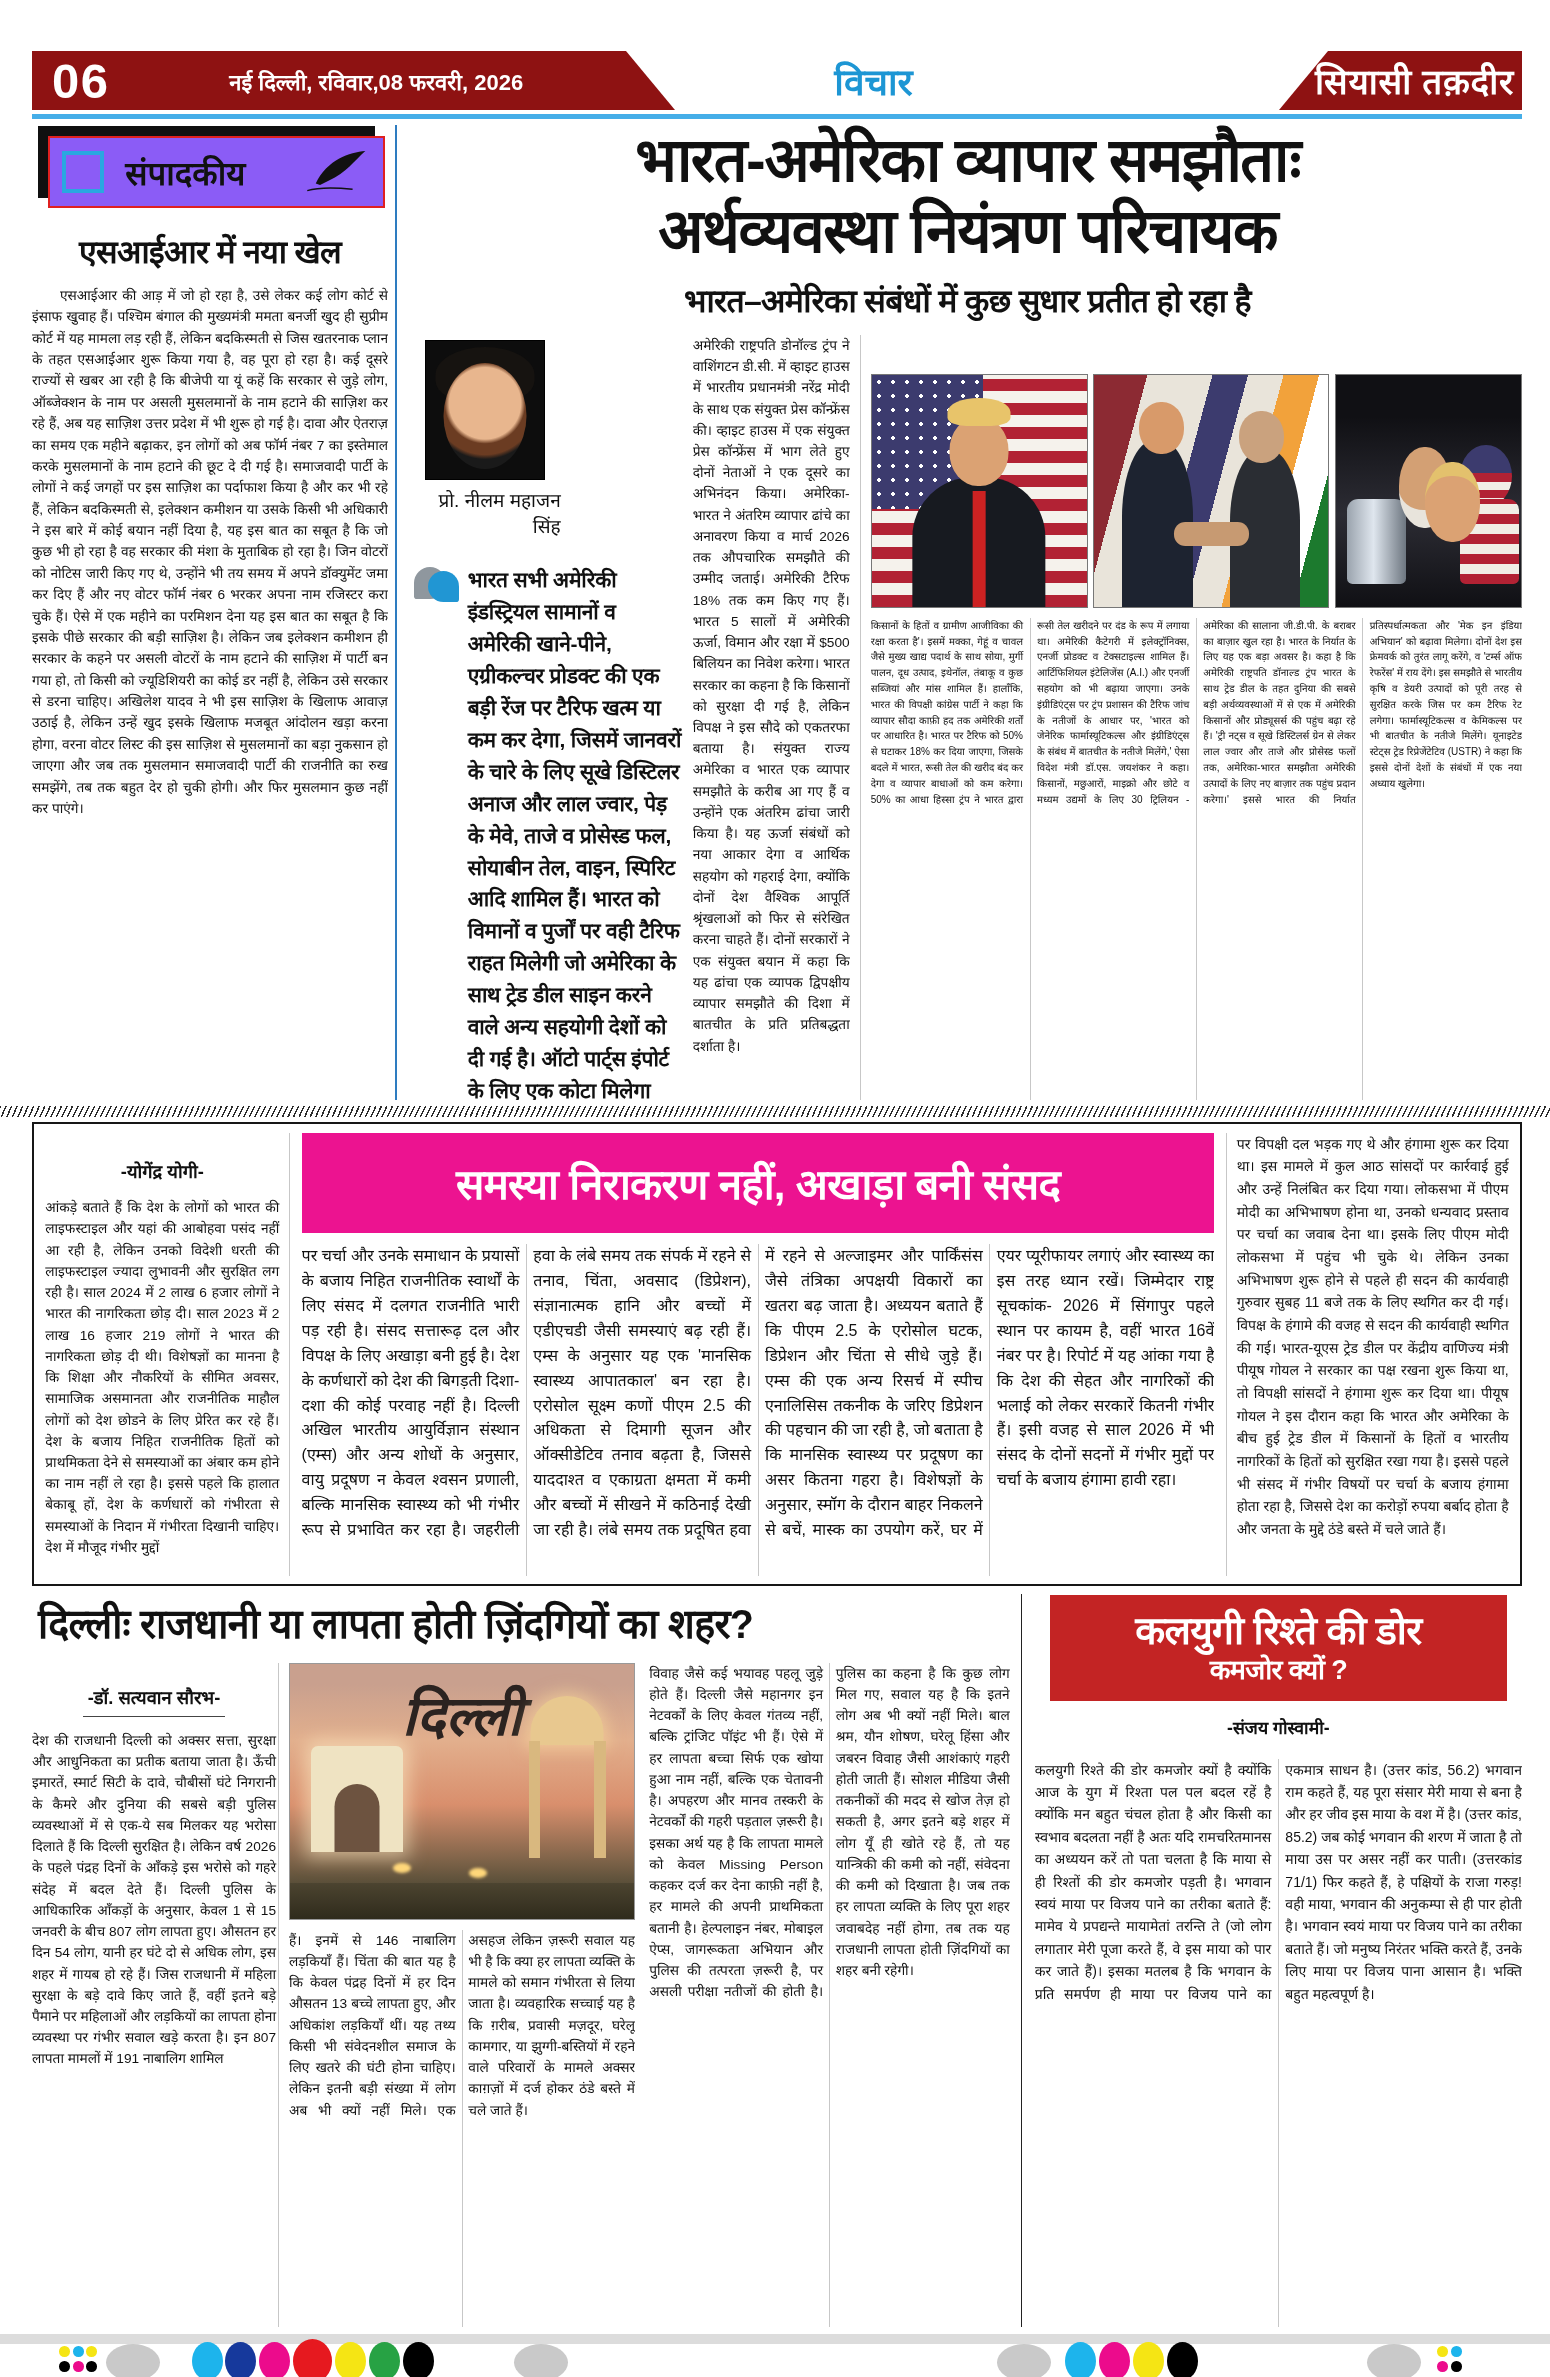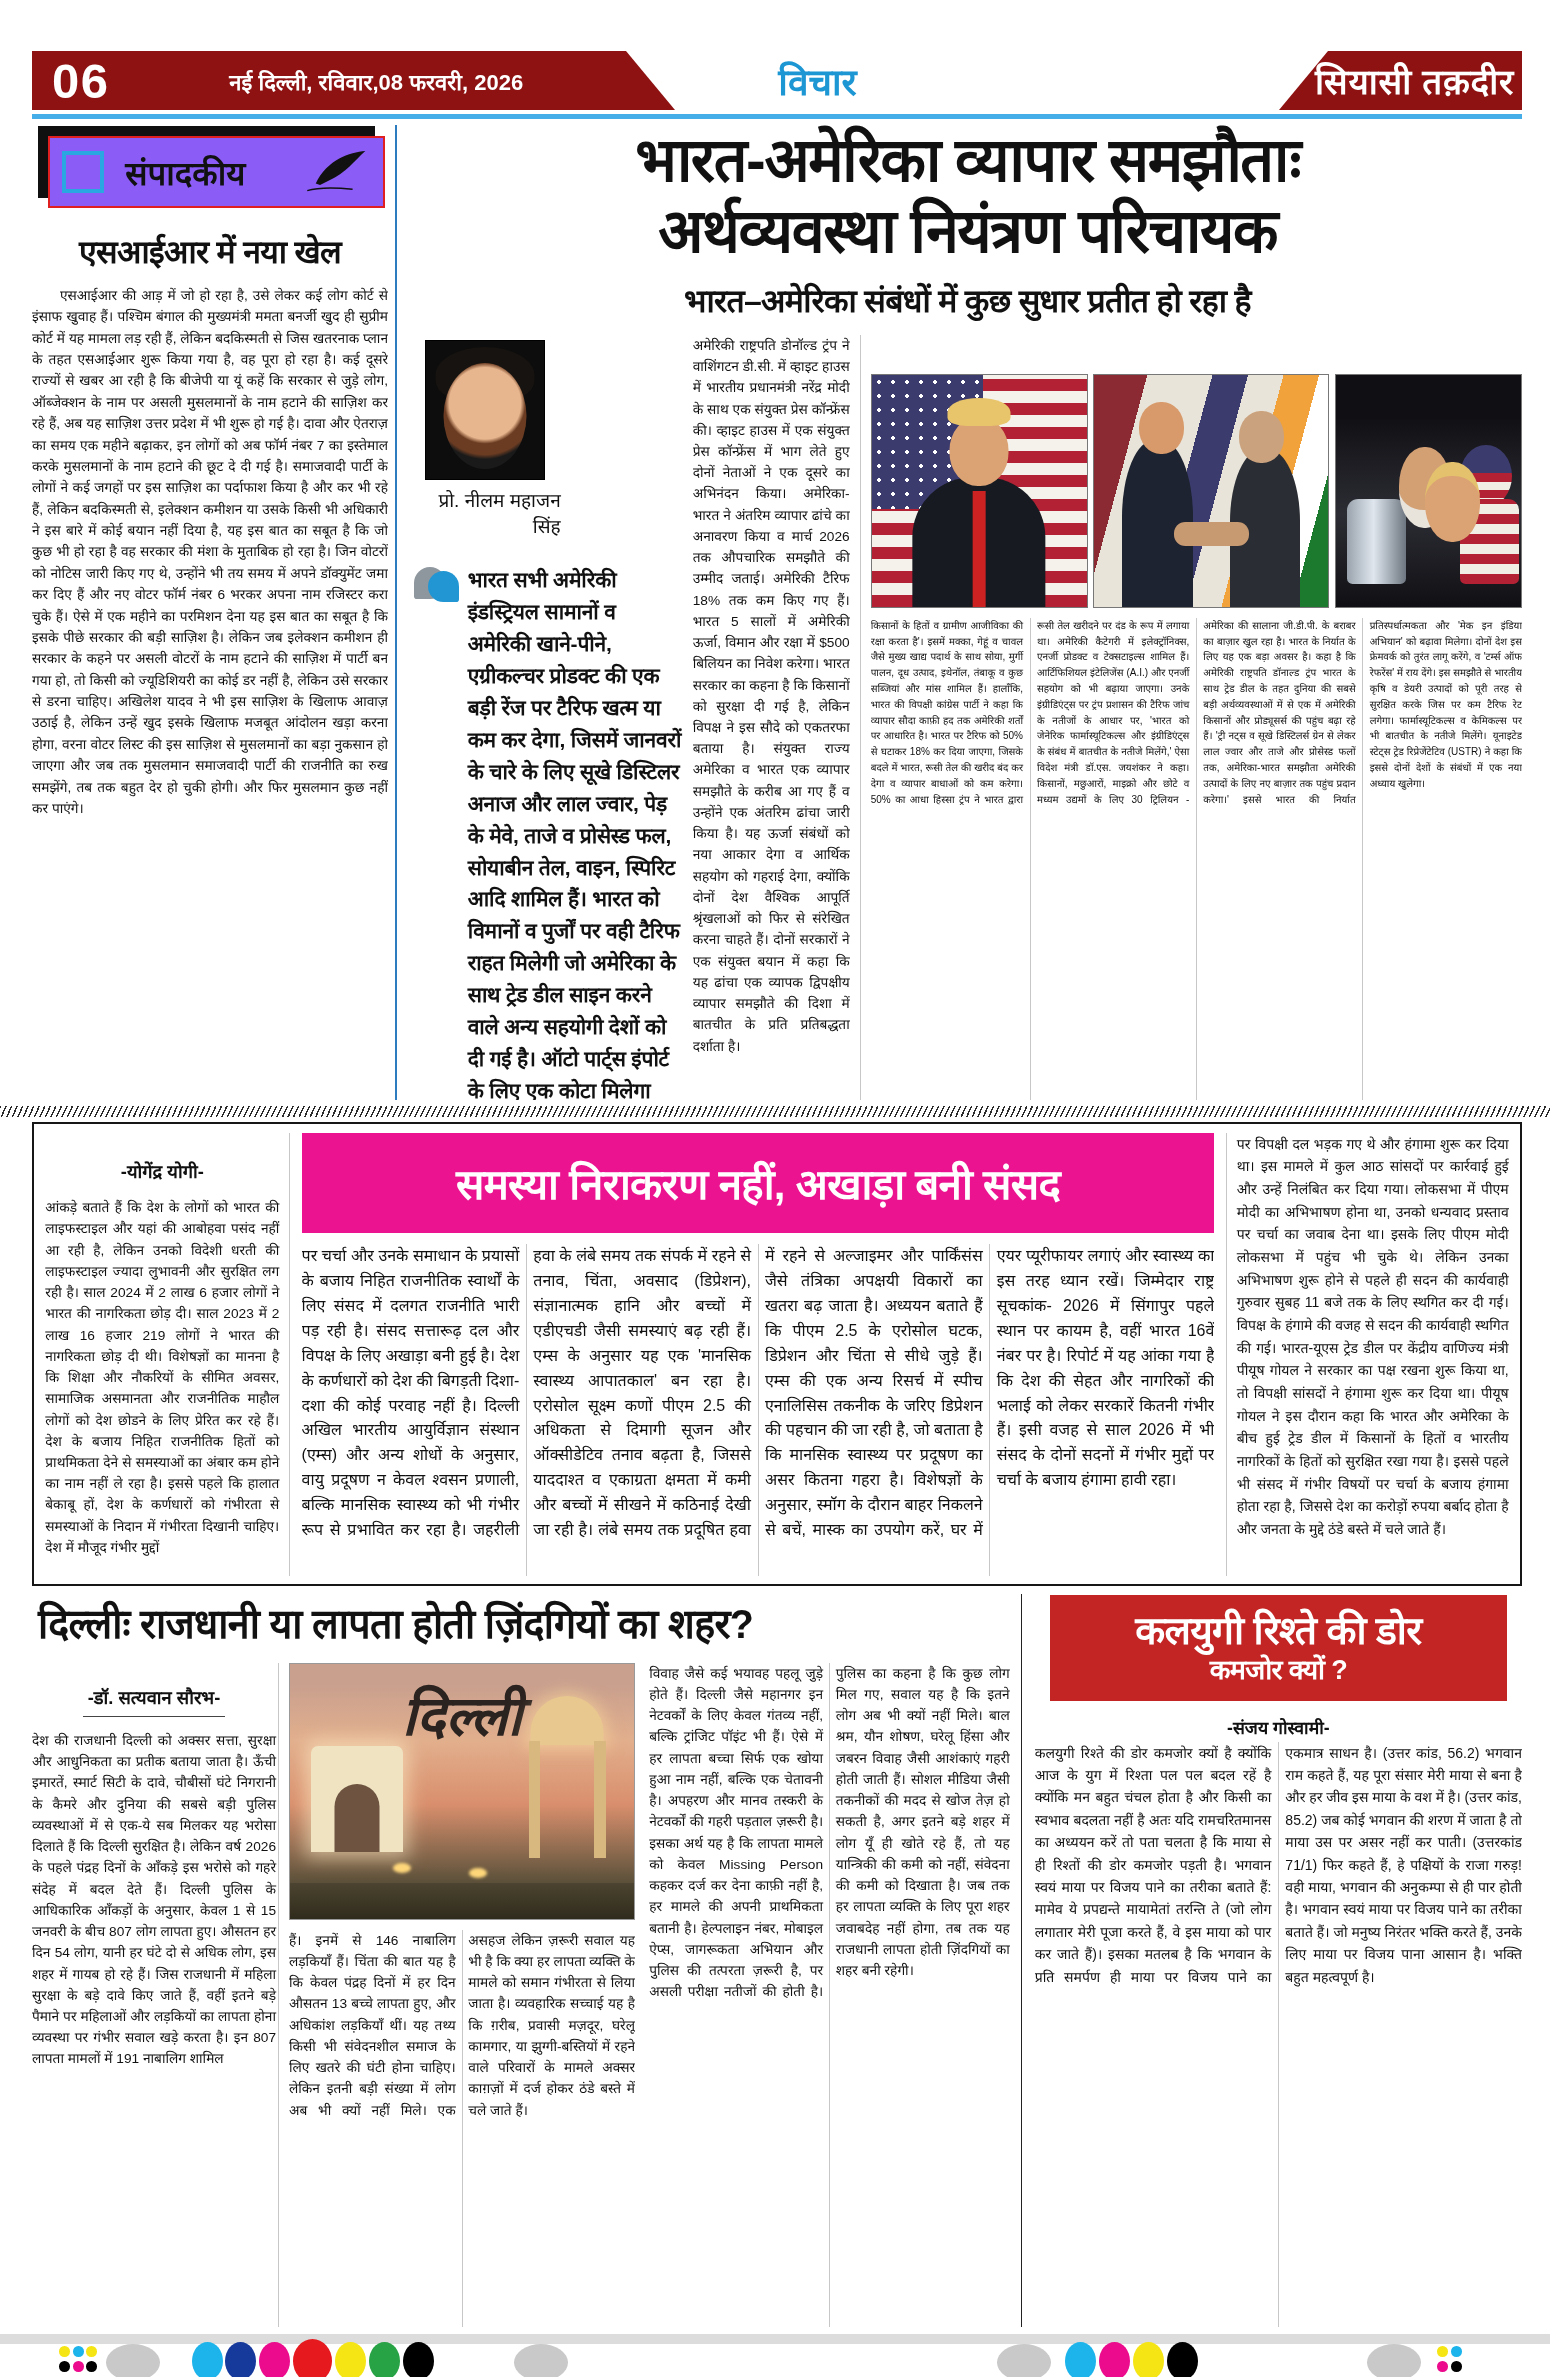--- a/index.html
+++ b/index.html
@@ -5,21 +5,21 @@
   html,body{margin:0;padding:0;background:#ffffff;}
   body{width:1550px;height:2377px;position:relative;font-family:"Liberation Sans",sans-serif;color:#111;}
   .abs{position:absolute;}
 
   
   #header{position:absolute;top:51px;left:32px;right:28px;height:59px;}
   .banner{background:#8e1212;color:#fff;height:59px;display:flex;align-items:center;}
   .banner-left{position:absolute;left:0;top:0;width:643px;clip-path:polygon(0 0,calc(100% - 49px) 0,100% 100%,0 100%);padding-left:20px;box-sizing:border-box;}
   .page-num{font-size:49px;font-weight:800;letter-spacing:1.4px;}
   .dateline{font-size:22px;font-weight:700;margin-left:120px;}
-  .section-title{position:absolute;left:680px;width:211px;top:4.2px;text-align:center;font-size:37px;font-weight:800;color:#1d96d4;}
+  .section-title{position:absolute;left:736px;width:211px;top:4.2px;text-align:center;font-size:37px;font-weight:800;color:#1d96d4;}
   .banner-right{position:absolute;right:0;top:0;width:243px;clip-path:polygon(49px 0,100% 0,100% 100%,0 100%);justify-content:center;}
   .masthead{font-size:35px;font-weight:800;letter-spacing:0.7px;padding-left:28px;}
   #blue-rule{position:absolute;top:114px;left:32px;right:28px;height:5px;background:#45aee8;}
 
   
   #top-row{position:absolute;top:125px;left:32px;right:28px;height:975px;display:flex;overflow:hidden;}
   #editorial{width:363px;flex:0 0 363px;padding-right:7px;box-sizing:border-box;}
   .vsep{flex:0 0 2.1px;background:#2e7cc0;margin:0 5.6px 0 0;}
   #lead{flex:1;padding-left:10px;box-sizing:border-box;display:flex;flex-direction:column;overflow:hidden;}
 
@@ -106,21 +106,21 @@
   .gate .glow1,.gate .glow2{position:absolute;width:18.3px;height:10px;border-radius:50%;background:#ffd77a;filter:blur(1.4px);}
   .gate .glow1{left:30%;bottom:18%;}
   .gate .glow2{left:52%;bottom:16%;}
   .d-mid-body{flex:1;margin-top:10px;font-size:13.7px;line-height:1.55;text-align:justify;column-count:2;column-gap:12.7px;column-rule:0.7px solid #c7c7c7;overflow:hidden;}
   .d-right{flex:1;padding-left:4.2px;box-sizing:border-box;font-size:13.7px;line-height:1.55;text-align:justify;column-count:2;column-gap:12.7px;column-rule:0.7px solid #c7c7c7;overflow:hidden;}
 
   #kalyug{flex:0 0 500px;padding-left:12.7px;box-sizing:border-box;display:flex;flex-direction:column;overflow:hidden;}
   .kal-box{width:457px;margin:1.4px auto 14px;background:#c32424;color:#fff;text-align:center;font-weight:800;padding:14px 5.6px;box-sizing:border-box;}
   .kal-box .l1{font-size:39px;line-height:1.15;letter-spacing:-0.7px;}
   .kal-box .l2{font-size:27px;line-height:1.2;letter-spacing:-0.7px;}
-  .kal-byline{font-size:17.6px;font-weight:800;text-align:center;margin:0 0 3px;}
+  .kal-byline{font-size:17.6px;font-weight:800;text-align:center;margin:0 0 20px;}
   .kal-body{flex:1;font-size:14px;line-height:1.6;text-align:justify;column-count:2;column-gap:14px;column-rule:0.7px solid #c7c7c7;overflow:hidden;}
 
   
   #footer-bar{position:absolute;top:2334px;left:0;right:0;height:10px;background:#dcdcdc;}
   .dot{position:absolute;border-radius:50%;}
   .oval{width:31px;height:38px;}
   .gray{width:54px;height:37px;background:#c9c9c9;}
   .mini{width:10.6px;height:10.6px;}
   .c-cyan{background:#1db4ec;} .c-blue{background:#16399c;} .c-mag{background:#ec0b8c;}
   .c-red{background:#e6191f;} .c-yel{background:#f5e514;} .c-grn{background:#27a244;} .c-blk{background:#000;}

